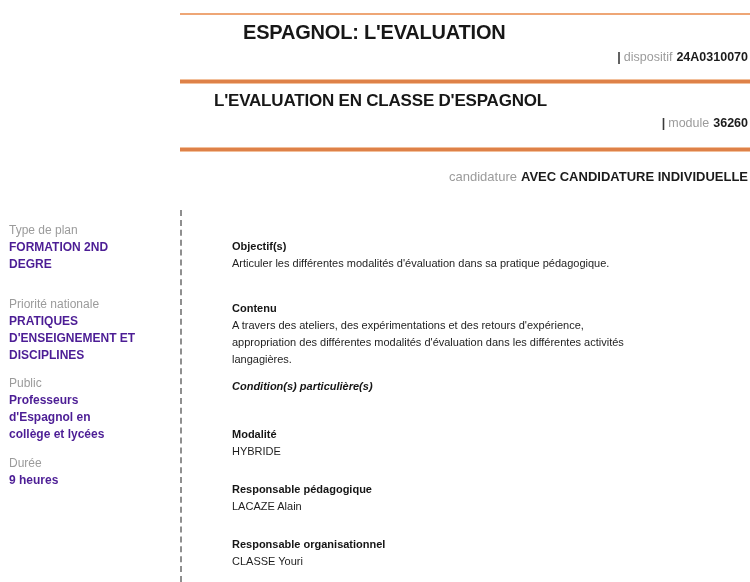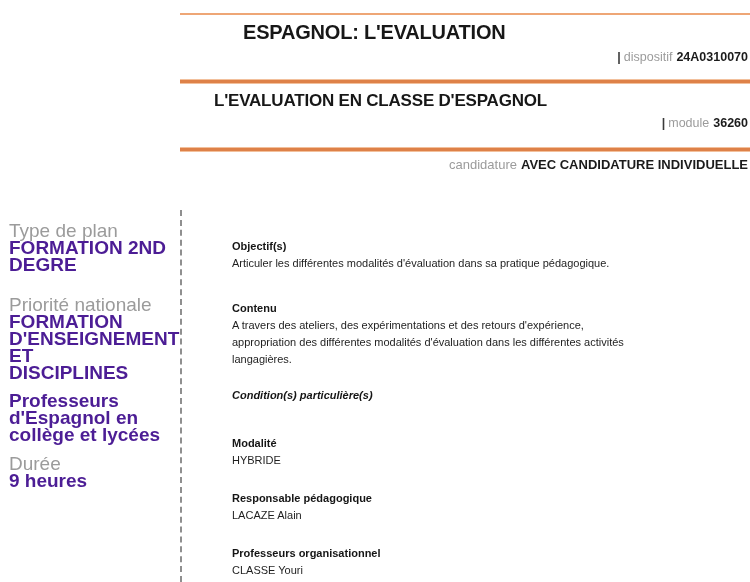--- a/index.html
+++ b/index.html
@@ -34,29 +34,29 @@
   .title2{
     position:absolute;left:205px;top:91px;
     font-size:17px;font-weight:bold;color:#171717;letter-spacing:-0.2px;margin-left:9px;
   }
   .meta{
     position:absolute;right:2px;text-align:right;
     font-size:12.5px;line-height:14px;white-space:nowrap;
   }
   .meta-dispositif{top:50px;}
   .meta-module{top:116px;}
-  .meta-candidature{top:158px;font-size:13px;}
+  .meta-candidature{top:170px;font-size:13px;}
   .pipe{font-weight:bold;color:#3a3a3a;margin-right:3px;}
   .meta-label{color:var(--label-gray,#9b9b9b);margin-right:4px;}
   .meta-value{font-weight:bold;color:#1b1b1b;}
 
   
   .sidebar{
     position:absolute;left:9px;top:222px;width:162px;
-    font-size:19px;line-height:17px;
+    font-size:12px;line-height:17px;
   }
   .side-item{margin:0;}
   .side-item.m1{margin-bottom:23px;}
   .side-item.m2{margin-bottom:11px;}
   .side-item.m3{margin-bottom:12px;}
   .side-label{color:var(--label-gray,#9b9b9b);}
   .side-value{font-weight:bold;color:#4c1d95;white-space:pre-line;}
 
   
   .divider{
@@ -65,21 +65,21 @@
   }
 
   
   .main{
     position:absolute;left:232px;top:238px;width:515px;
     font-size:11px;line-height:17px;
   }
   .block-heading{font-weight:bold;color:#151515;}
   .block-text{color:#1e1e1e;white-space:pre-line;}
   .blk-objectifs{margin-bottom:28px;}
-  .blk-contenu{margin-bottom:19px;}
+  .blk-contenu{margin-bottom:10px;}
   .blk-conditions{margin-bottom:31px;font-style:italic;}
   .blk-modalite{margin-bottom:21px;}
   .blk-resp-ped{margin-bottom:21px;}
   .blk-resp-org{margin-bottom:0;}
 </style>
 </head>
 <body>
 
 <div class="page">
 
@@ -103,25 +103,26 @@
   <div class="divider"></div>
 
   <div class="sidebar">
     <div class="side-item m1">
       <div class="side-label">Type de plan</div>
       <div class="side-value">FORMATION 2ND
 DEGRE</div>
     </div>
     <div class="side-item m2">
       <div class="side-label">Priorité nationale</div>
-      <div class="side-value">FORMATION
+      <div class="side-value">PRATIQUES
 D'ENSEIGNEMENT ET
 DISCIPLINES</div>
     </div>
     <div class="side-item m3">
+      <div class="side-label">Public</div>
       <div class="side-value">Professeurs
 d'Espagnol en
 collège et lycées</div>
     </div>
     <div class="side-item">
       <div class="side-label">Durée</div>
       <div class="side-value">9 heures</div>
     </div>
   </div>
 
@@ -141,18 +142,18 @@
     </div>
     <div class="block blk-modalite">
       <div class="block-heading">Modalité</div>
       <div class="block-text">HYBRIDE</div>
     </div>
     <div class="block blk-resp-ped">
       <div class="block-heading">Responsable pédagogique</div>
       <div class="block-text">LACAZE Alain</div>
     </div>
     <div class="block blk-resp-org">
-      <div class="block-heading">Professeurs organisationnel</div>
+      <div class="block-heading">Responsable organisationnel</div>
       <div class="block-text">CLASSE Youri</div>
     </div>
   </div>
 
 </div>
 
 </body></html>

